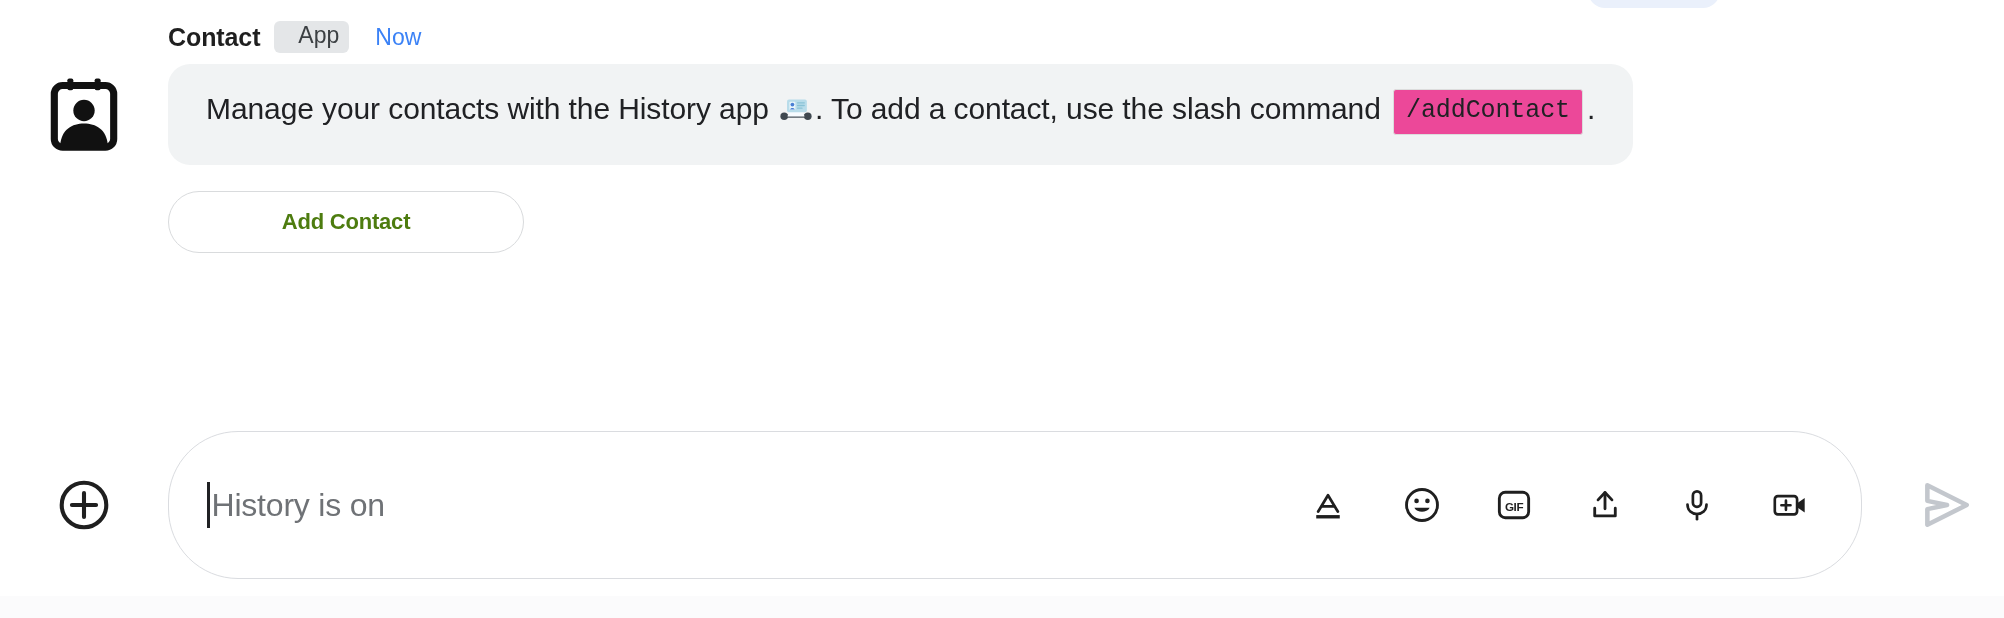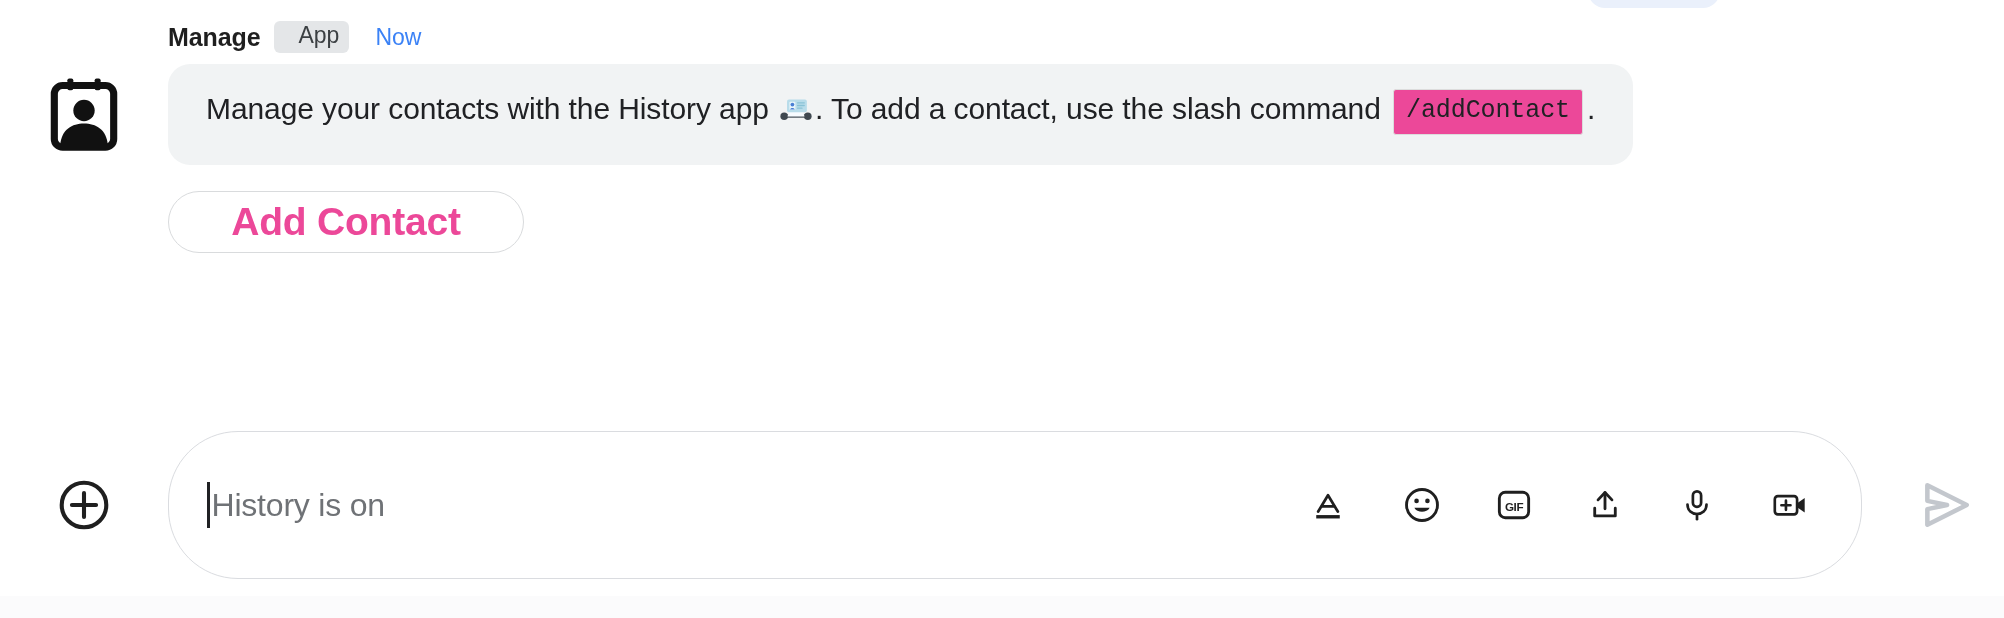--- a/index.html
+++ b/index.html
@@ -124,23 +124,23 @@
   .action-button {
     display: inline-flex;
     align-items: center;
     justify-content: center;
     height: 62px;
     min-width: 356px;
     padding: 0 34px;
     background: #ffffff;
     border: 1.5px solid #d9dbdd;
     border-radius: 34px;
-    font-size: 39px;
+    font-size: 22px;
     font-weight: bold;
-    color: #ec4899;
+    color: #4d7c0f;
     letter-spacing: -0.2px;
     cursor: pointer;
   }
 
   
   .composer {
     position: absolute;
     left: 0;
     bottom: 42px;
     width: 2004px;
@@ -251,21 +251,21 @@
           <circle cx="32" cy="29" r="9" fill="#111111"></circle>
 
           <path d="M12 58 C13 45 22 40 32 40 C42 40 51 45 52 58 Z" fill="#111111"></path>
         </svg>
       </span>
     </div>
 
     <div class="message-col">
 
       <div class="msg-header">
-        <span class="sender-name">Manage</span>
+        <span class="sender-name">Contact</span>
         <span class="app-badge">App</span>
         <span class="timestamp">Now</span>
       </div>
 
       <div class="bubble">
         <div class="bubble-text">
           <span>Manage your contacts with the History app</span>
           <span class="emoji-inline">
             <svg width="34" height="34" viewBox="0 0 36 36" aria-hidden="true">
 

